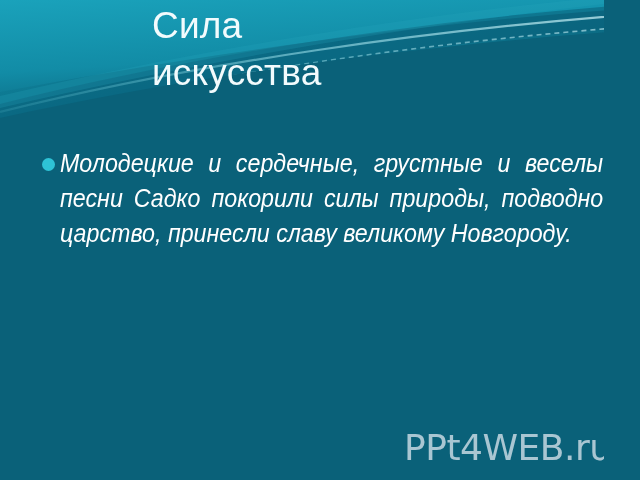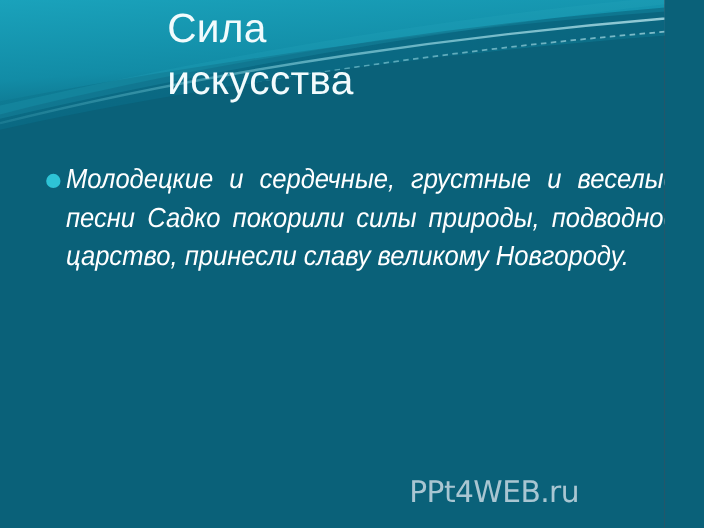--- a/index.html
+++ b/index.html
@@ -5,21 +5,21 @@
   html, body {
     margin: 0;
     padding: 0;
     background: #0a6179;
   }
   #slide {
     position: relative;
     width: 604px;
     height: 480px;
     overflow: hidden;
-    background: #b91c1c;
+    background: #0369a1;
     font-family: "Liberation Sans", sans-serif;
   }
 
   
   #bg-decor {
     position: absolute;
     left: 0; top: 0;
     width: 640px;
     height: 480px;
     pointer-events: none;
@@ -78,24 +78,24 @@
     transform-origin: left top;
     width: 598px;
   }
   .bullet-para.indented {
     text-indent: 22px;
   }
 
   
   #watermark {
     position: absolute;
-    left: 372px;
+    left: 404px;
     top: 428px;
     font-family: "DejaVu Sans", sans-serif;
-    font-size: 27px;
+    font-size: 36px;
     line-height: 40px;
     color: #a9c6d2;
     letter-spacing: -0.5px;
     z-index: 6;
     white-space: nowrap;
   }
 </style>
 </head>
 <body>
 

